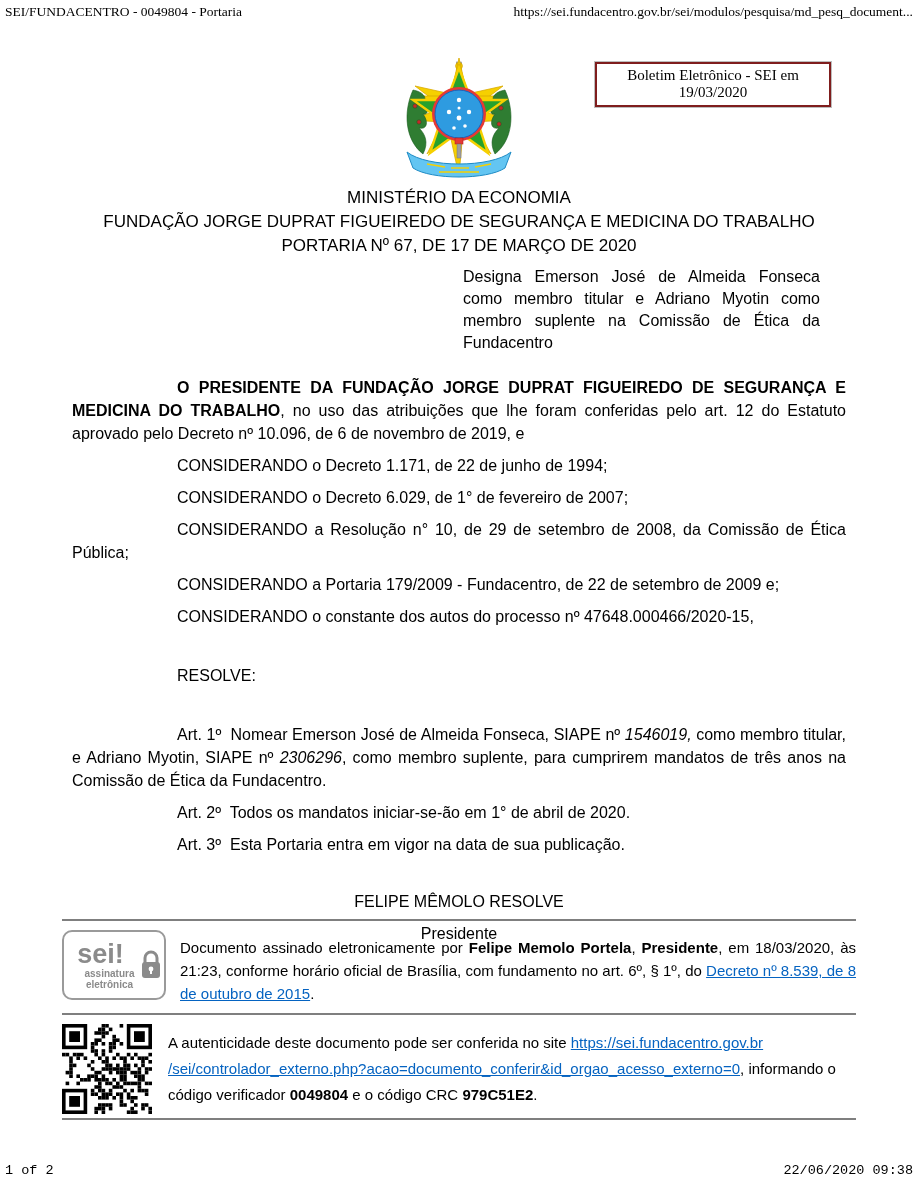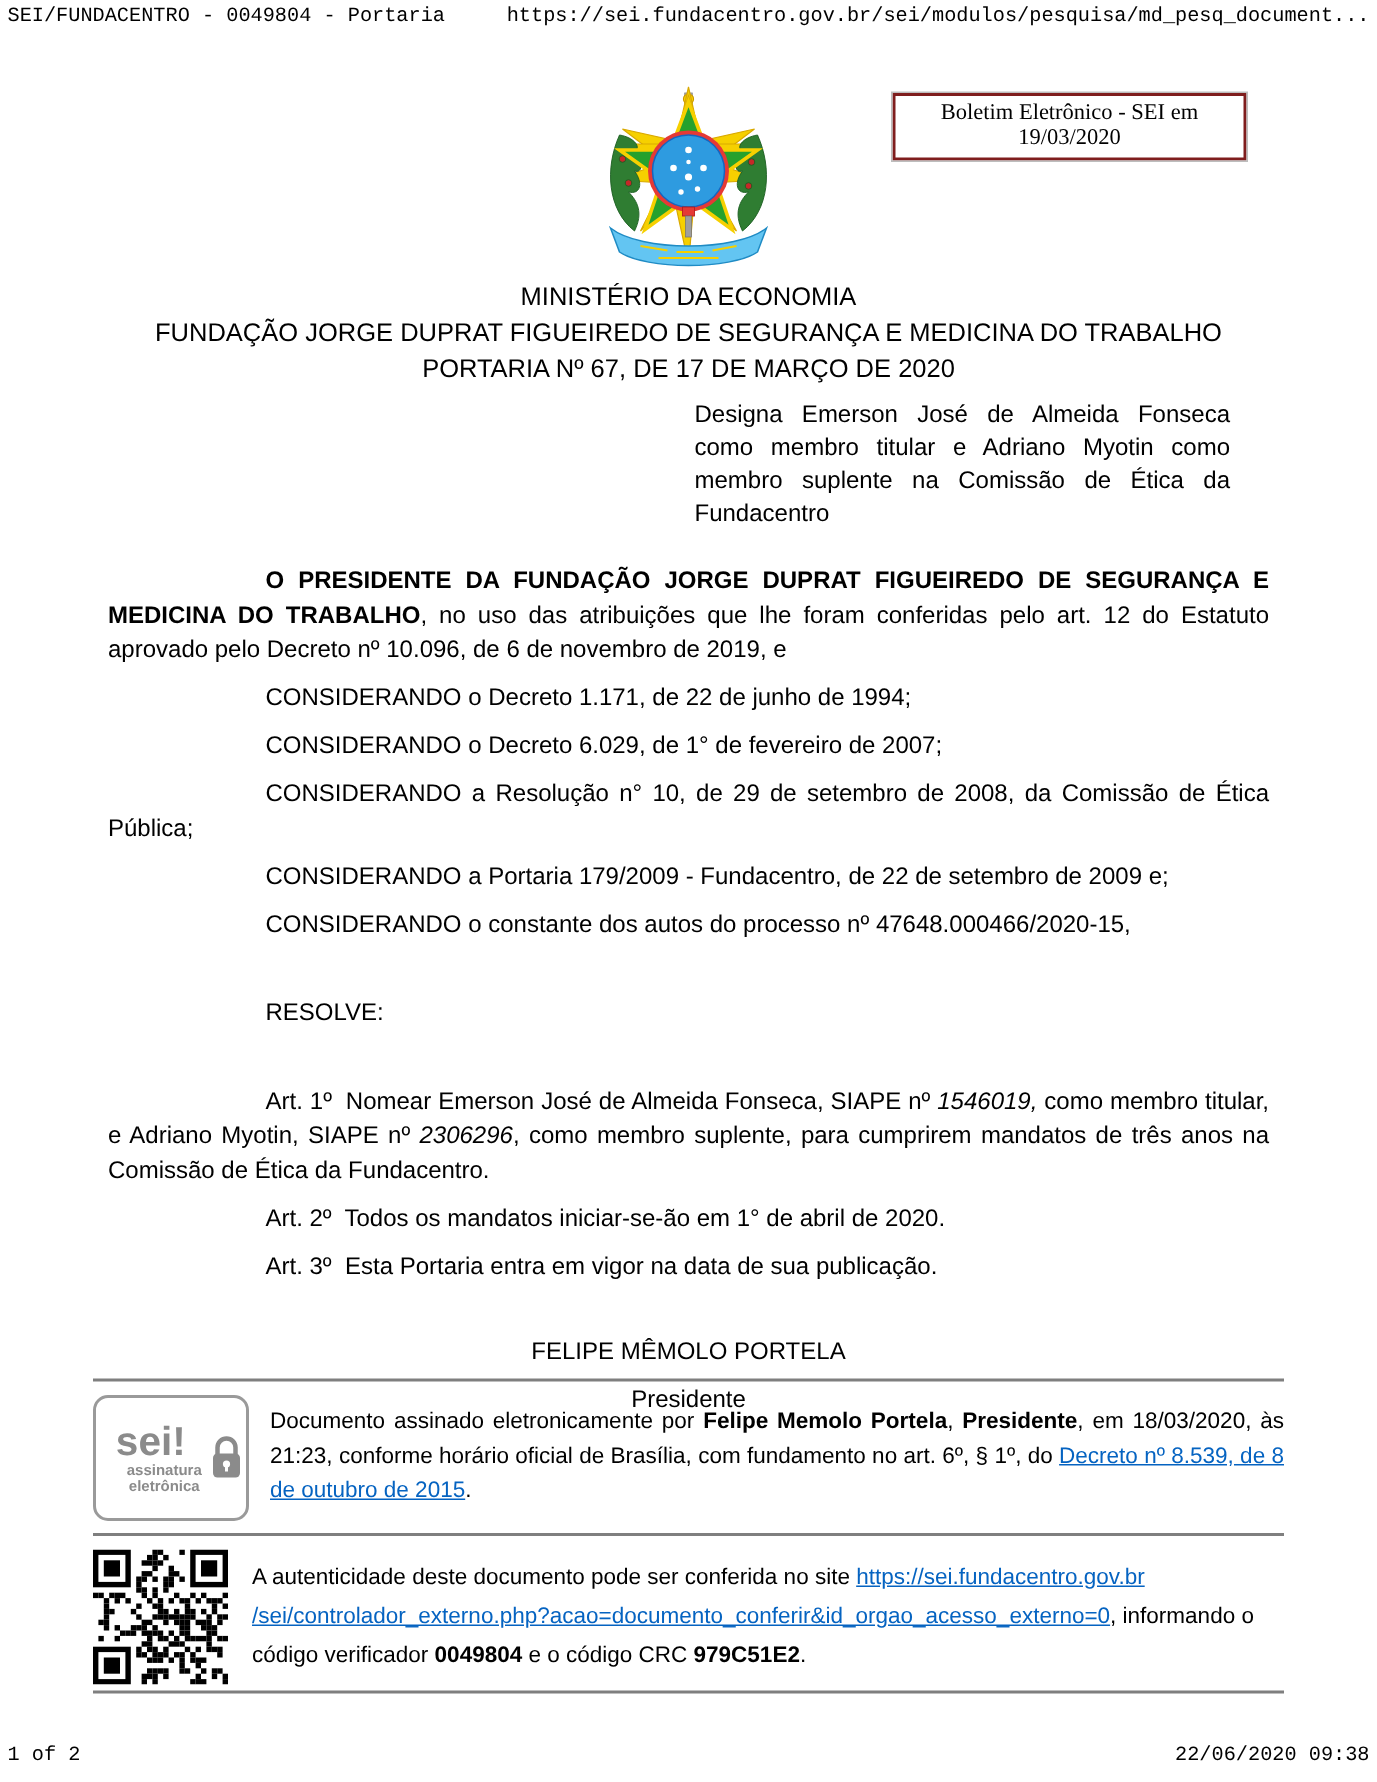--- a/index.html
+++ b/index.html
@@ -2,21 +2,21 @@
 <html><head>
 <meta charset="utf-8">
 <style>
   * { margin:0; padding:0; box-sizing:border-box; }
   html,body { width:918px; height:1188px; background:#ffffff; overflow:hidden; }
   body { position:relative; font-family:"Liberation Sans", sans-serif; color:#000; }
 
   .browser-header {
     position:absolute; top:4px; left:5px; right:5px;
     display:flex; justify-content:space-between;
-    font-family:Liberation Mono, monospace; font-size:13.5px; color:#000;
+    font-family:Liberation Serif, serif; font-size:13.5px; color:#000;
   }
 
   .coat { position:absolute; top:56px; left:50%; margin-left:-60px; width:120px; height:122px; }
 
   .boletim-box {
     position:absolute; top:62px; left:595px; width:236px;
     border:2px solid #7f1d1d; outline:1px solid #bdbdbd;
     padding:3px 9px 4px 9px;
     font-family:"Liberation Serif", serif; font-size:15px; text-align:center;
     background:#fff;
@@ -36,21 +36,21 @@
   .center-line { text-align:center; text-indent:0; }
   .sign-name { margin-top:34px; }
   .sign-role { margin-top:6px; }
   i.siape { font-style:italic; }
 
   .stamp-section { position:absolute; top:919px; left:62px; width:794px; }
   .rule { border-top:2px solid #7f7f7f; height:0; }
 
   .sei-row { display:flex; margin:9px 0 8px 0; min-height:70px; }
   .sei-logo-box {
-    width:104px; height:84px; flex:0 0 104px;
+    width:104px; height:70px; flex:0 0 104px;
     border:2px solid #9a9a9a; border-radius:10px;
     display:flex; align-items:center; justify-content:center; gap:5px;
     margin-right:14px; background:#fff;
   }
   .sei-logo-txt { text-align:center; color:#8b8b8b; line-height:1; }
   .sei-word { font-size:27px; font-weight:bold; letter-spacing:0px; }
   .sei-sub { font-size:10px; font-weight:bold; line-height:11px;padding-left:18px; }
   .stamp-text { flex:1; font-size:15px; line-height:23px; padding-top:6px; text-align:justify; }
   .stamp-text b { font-weight:bold; }
   a.doclink { color:#0563C1; text-decoration:underline; cursor:pointer; }
@@ -143,21 +143,21 @@
     <p class="para">CONSIDERANDO a Portaria 179/2009 - Fundacentro, de 22 de setembro de 2009 e;</p>
     <p class="para">CONSIDERANDO o constante dos autos do processo nº 47648.000466/2020-15,</p>
 
     <p class="para resolve">RESOLVE:</p>
 
     <p class="para art1"><span>Art. 1º&nbsp; Nomear Emerson José de Almeida Fonseca, SIAPE nº </span><i class="siape">1546019,</i><span> como membro titular, e Adriano Myotin, SIAPE nº </span><i class="siape">2306296</i><span>, como membro suplente, para cumprirem mandatos de três anos na Comissão de Ética da Fundacentro.</span></p>
 
     <p class="para">Art. 2º&nbsp; Todos os mandatos iniciar-se-ão em 1° de abril de 2020.</p>
     <p class="para">Art. 3º&nbsp; Esta Portaria entra em vigor na data de sua publicação.</p>
 
-    <p class="para center-line sign-name">FELIPE MÊMOLO PORTELA</p>
+    <p class="para center-line sign-name">FELIPE MÊMOLO RESOLVE</p>
     <p class="para center-line sign-role">Presidente</p>
   </div>
 </div>
 
 <div class="stamp-section">
   <div class="rule"></div>
 
   <div class="sei-row">
     <div class="sei-logo-box">
       <div class="sei-logo-txt">

